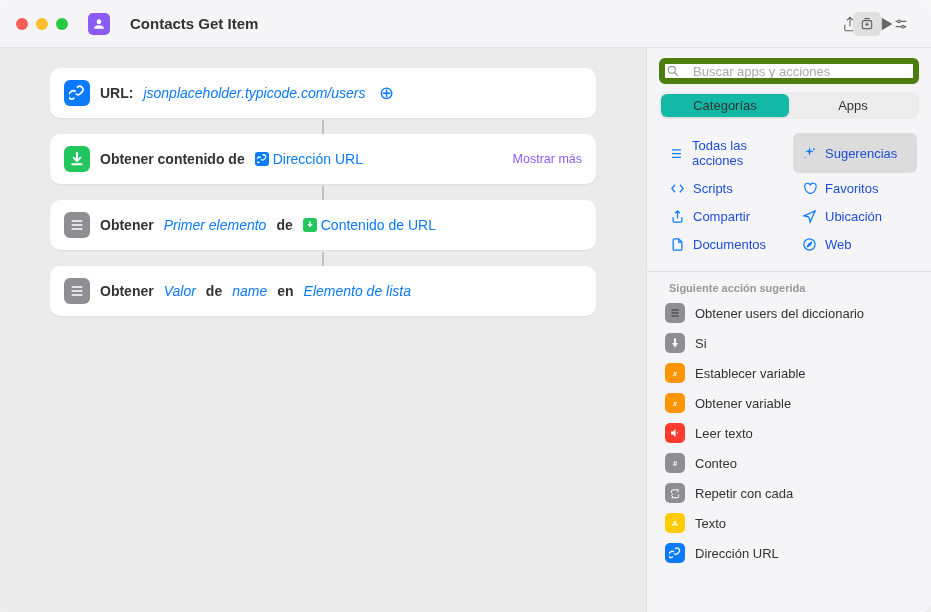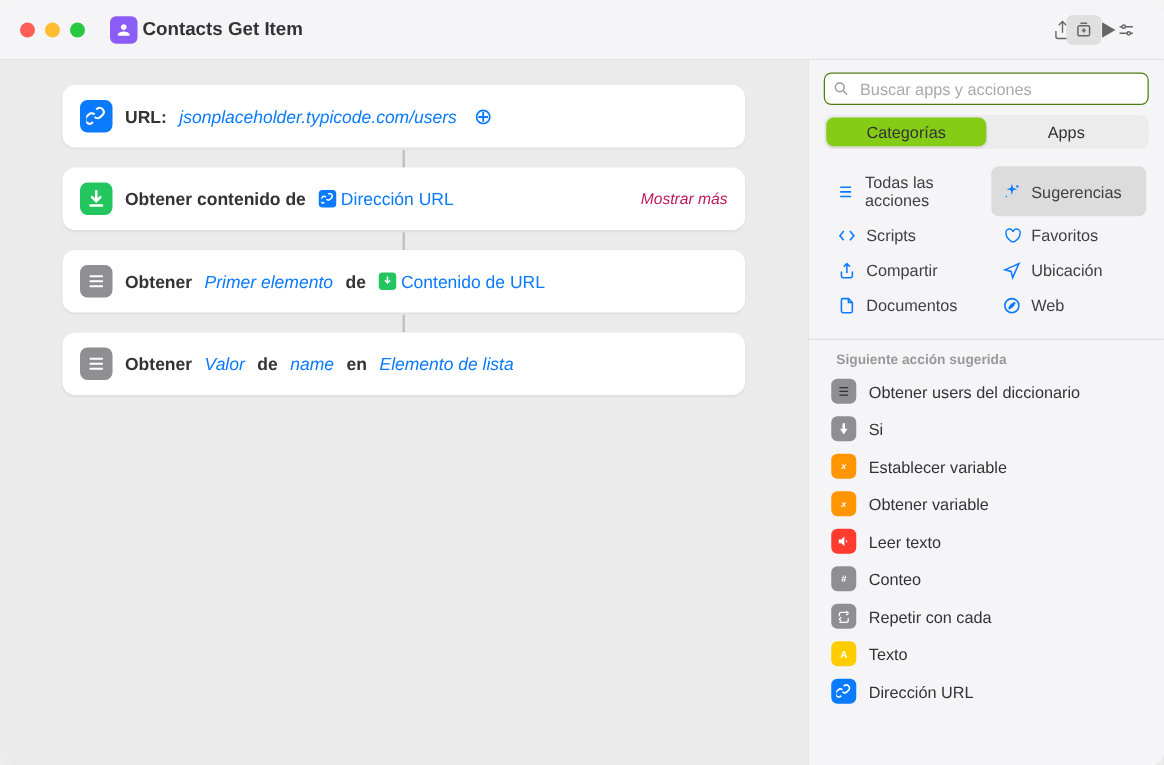--- a/index.html
+++ b/index.html
@@ -6,21 +6,21 @@
     body { width: 931px; height: 612px; background: #fff; border-radius: 10px; overflow: hidden; box-shadow: 0 10px 40px rgba(0,0,0,0.2); position: relative; }
     
     .titlebar { height: 48px; display: flex; align-items: center; padding: 0 16px; border-bottom: 1px solid #e5e5e5; background: #f5f5f7; }
     .traffic-lights { display: flex; gap: 8px; }
     .traffic-light { width: 12px; height: 12px; border-radius: 50%; }
     .red { background: #ff5f57; }
     .yellow { background: #febc2e; }
     .green { background: #28c840; }
     .app-icon { width: 22px; height: 22px; background: #8b5cf6; border-radius: 5px; margin-left: 20px; display: flex; align-items: center; justify-content: center; }
     .app-icon svg { width: 14px; height: 14px; fill: white; }
-    .title { font-weight: 600; font-size: 15px; margin-left: 4px; color: #333; }
+    .title { font-weight: 600; font-size: 15px; margin-left: 20px; color: #333; }
     .titlebar-right { margin-left: auto; display: flex; gap: 18px; align-items: center; }
     .titlebar-icon { width: 18px; height: 18px; stroke: #666; fill: none; stroke-width: 1.5; cursor: pointer; }
     .titlebar-icon.play { fill: #666; stroke: #666; }
     
     .content { display: flex; height: calc(100% - 48px); }
     .editor { flex: 1; background: #ebebeb; padding: 20px 50px; min-width: 0; }
     .sidebar { width: 285px; background: #f5f5f7; border-left: 1px solid #e0e0e0; display: flex; flex-direction: column; }
     
     .sidebar-toolbar { height: 0px; position: absolute; top: 12px; right: 16px; display: flex; gap: 6px; }
     .sidebar-toolbar-btn { width: 28px; height: 24px; border-radius: 5px; display: flex; align-items: center; justify-content: center; }
@@ -29,34 +29,34 @@
     .action-block { background: #fff; border-radius: 10px; padding: 12px 14px; margin-bottom: 2px; display: flex; align-items: center; gap: 10px; font-size: 14px; box-shadow: 0 1px 2px rgba(0,0,0,0.06); }
     .action-icon { width: 26px; height: 26px; border-radius: 6px; display: flex; align-items: center; justify-content: center; flex-shrink: 0; }
     .action-icon svg { width: 16px; height: 16px; fill: white; }
     .connector { width: 2px; height: 14px; background: #c0c0c0; margin: 0 auto; }
     .action-label { font-weight: 600; color: #333; }
     .token { color: #0a7aff; font-weight: 500; font-style: italic; }
     .token-pill { display: inline-flex; align-items: center; gap: 4px; color: #0a7aff; font-weight: 500; }
     .token-pill .mini-icon { width: 14px; height: 14px; border-radius: 3px; display: inline-flex; align-items: center; justify-content: center; }
     .token-pill .mini-icon svg { width: 10px; height: 10px; fill: white; }
     .add-token { width: 22px; height: 22px; border-radius: 11px; color: #0a7aff; display: flex; align-items: center; justify-content: center; font-size: 18px; }
-    .show-more { margin-left: auto; color: #be185d; font-size: 12.5px; cursor: pointer; font-style: italic; }
+    .show-more { margin-left: auto; color: #8b5cf6; font-size: 12.5px; cursor: pointer; }
     
     .search-wrap { padding: 10px 12px 8px; }
     .search { position: relative; }
-    .search input { width: 100%; height: 26px; border-radius: 6px; border: 1px solid #4d7c0f; background: #fff; padding: 0 8px 0 28px; font-size: 13px; color: #333; }
+    .search input { width: 100%; height: 26px; border-radius: 6px; border: 6px solid #4d7c0f; background: #fff; padding: 0 8px 0 28px; font-size: 13px; color: #333; }
     .search input::placeholder { color: #aaa; }
     .search svg { position: absolute; left: 7px; top: 6px; width: 14px; height: 14px; stroke: #999; fill: none; stroke-width: 2; }
     
     .segmented { display: flex; margin: 0 12px 10px; background: #ececec; border-radius: 7px; padding: 2px; }
     .segmented-btn { flex: 1; text-align: center; padding: 4px 0; font-size: 13px; border-radius: 6px; cursor: pointer; color: #333; }
-    .segmented-btn.active { background: #84cc16; box-shadow: 0 1px 2px rgba(0,0,0,0.1); font-weight: 500; }
+    .segmented-btn.active { background: #14b8a6; box-shadow: 0 1px 2px rgba(0,0,0,0.1); font-weight: 500; }
     
     .categories { padding: 4px 14px 12px; display: grid; grid-template-columns: 1fr 1fr; gap: 2px 8px; }
-    .cat-item { display: flex; align-items: center; gap: 8px; padding: 5px 8px; border-radius: 6px; font-size: 13px; color: #404040; cursor: pointer; }
+    .cat-item { display: flex; align-items: center; gap: 8px; padding: 5px 8px; border-radius: 6px; font-size: 13px; color: #1d4ed8; cursor: pointer; }
     .cat-item.selected { background: #dcdcdc; }
     .cat-item .ci { width: 16px; height: 16px; display: flex; align-items: center; justify-content: center; }
     .cat-item .ci svg { width: 15px; height: 15px; }
     
     .divider { height: 1px; background: #e0e0e0; margin: 0; }
     
     .suggest-header { padding: 10px 22px 4px; font-size: 11px; font-weight: 600; color: #999; text-transform: none; }
     .suggest-list { padding: 0 10px 10px; overflow-y: auto; }
     .suggest-item { display: flex; align-items: center; gap: 10px; padding: 5px 8px; border-radius: 6px; font-size: 13px; color: #333; cursor: pointer; }
     .si-icon { width: 20px; height: 20px; border-radius: 5px; display: flex; align-items: center; justify-content: center; flex-shrink: 0; }

